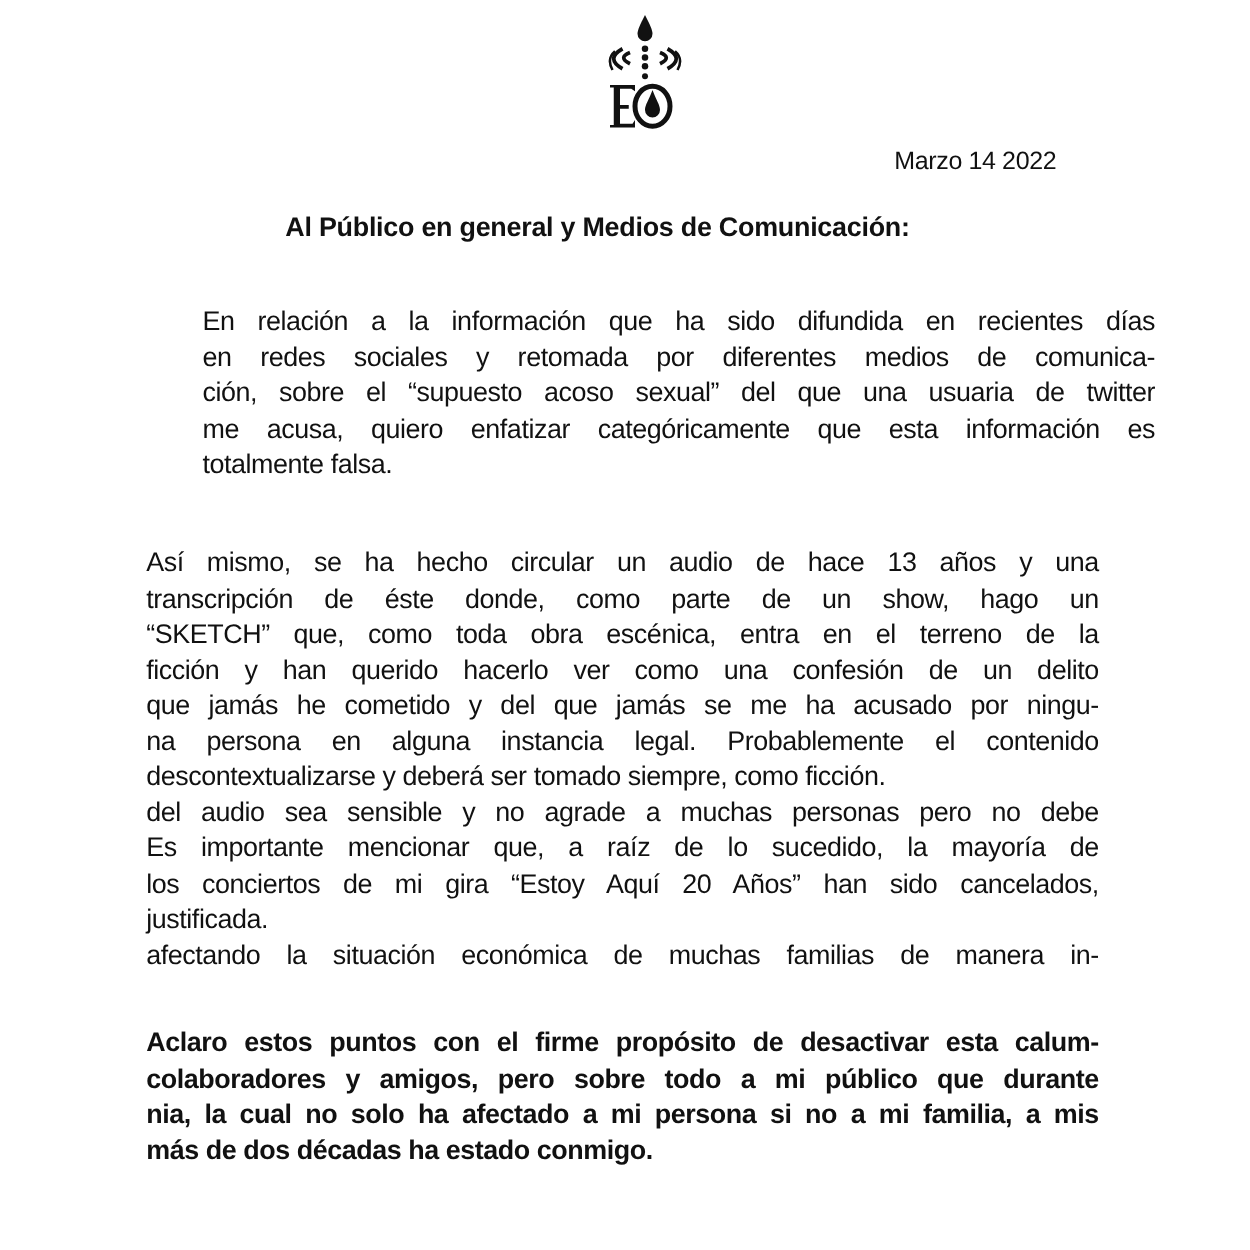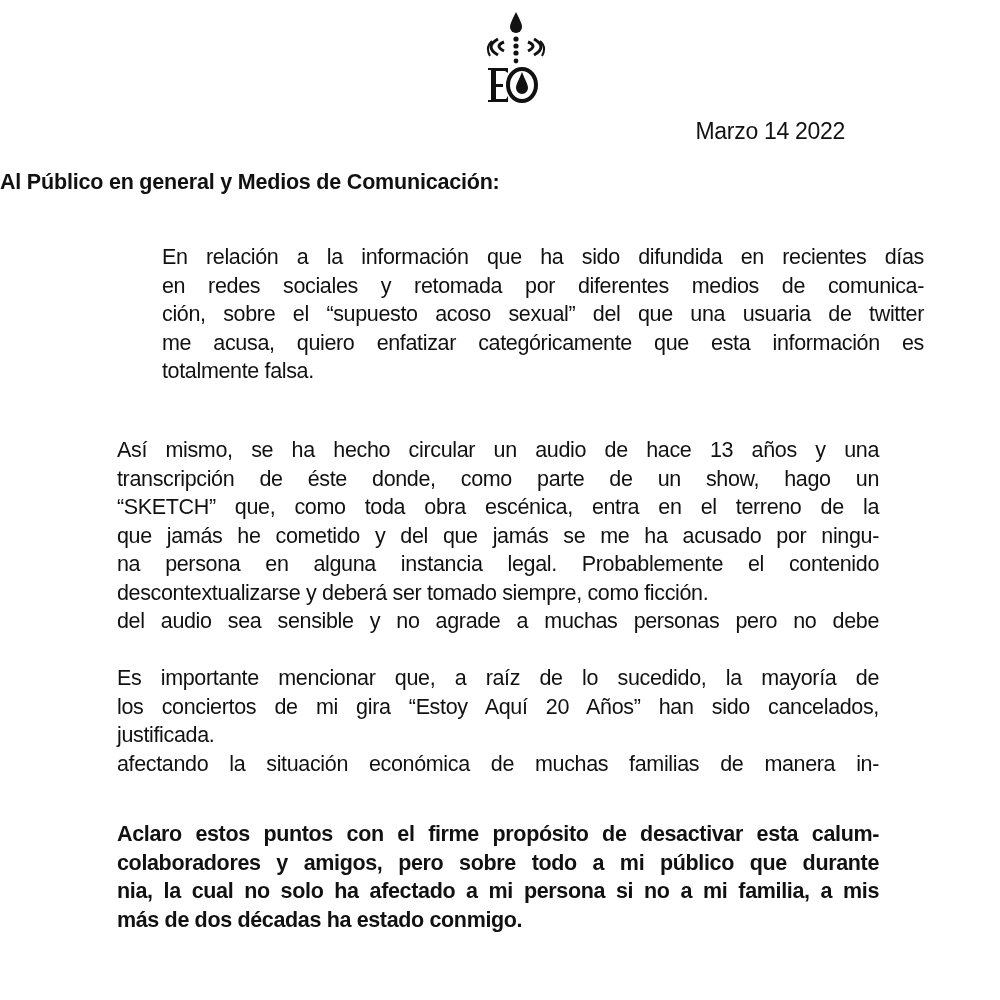--- a/index.html
+++ b/index.html
@@ -1,20 +1,20 @@
 <!DOCTYPE html>
 <html><head>
 <meta charset="utf-8">
 <style>
   html, body { margin: 0; padding: 0; background: #ffffff; }
   body { width: 1000px; height: 1000px; position: relative; overflow: hidden;
          font-family: "Liberation Sans", sans-serif; color: #111111; }
   .logo { position: absolute; left: 486px; top: 6px; width: 90px; height: 100px; }
-  .date { position: absolute; right: 155px; top: 118px; font-size: 23px; letter-spacing: -0.3px; }
-  .heading { position: absolute; left: 0; width: 956px; top: 170px; 
+  .date { position: absolute; right: 155px; top: 118px; font-size: 20px; letter-spacing: -0.3px; }
+  .heading { position: absolute; left: 0; width: 956px; top: 170px; text-align: center;
              font-size: 21.5px; font-weight: bold; letter-spacing: -0.2px; }
   .para { position: absolute; left: 117px; width: 762px; font-size: 21.5px; }
   .line { display: block; height: 28.5px; line-height: 28.5px; text-align: justify;
           text-align-last: justify; white-space: nowrap; letter-spacing: -0.35px; }
   .line.last { text-align-last: left; }
   #p1 { top: 243px; margin-left: 45px; }
   #p2 { top: 436px; }
   #p3 { top: 664px; }
   #p4 { top: 820px; font-weight: bold; }
 </style>
@@ -52,20 +52,21 @@
   <span class="line">en redes sociales y retomada por diferentes medios de comunica-</span>
   <span class="line">ción, sobre el “supuesto acoso sexual” del que una usuaria de twitter</span>
   <span class="line">me acusa, quiero enfatizar categóricamente que esta información es</span>
   <span class="line last">totalmente falsa.</span>
 </div>
 
 <div class="para" id="p2">
   <span class="line">Así mismo, se ha hecho circular un audio de hace 13 años y una</span>
   <span class="line">transcripción de éste donde, como parte de un show, hago un</span>
   <span class="line">“SKETCH” que, como toda obra escénica, entra en el terreno de la</span>
+  <span class="line">ficción y han querido hacerlo ver como una confesión de un delito</span>
   <span class="line">que jamás he cometido y del que jamás se me ha acusado por ningu-</span>
   <span class="line">na persona en alguna instancia legal. Probablemente el contenido</span>
   <span class="line last">descontextualizarse y deberá ser tomado siempre, como ficción.</span>
   <span class="line">del audio sea sensible y no agrade a muchas personas pero no debe</span>
 </div>
 
 <div class="para" id="p3">
   <span class="line">Es importante mencionar que, a raíz de lo sucedido, la mayoría de</span>
   <span class="line">los conciertos de mi gira “Estoy Aquí 20 Años” han sido cancelados,</span>
   <span class="line last">justificada.</span>

